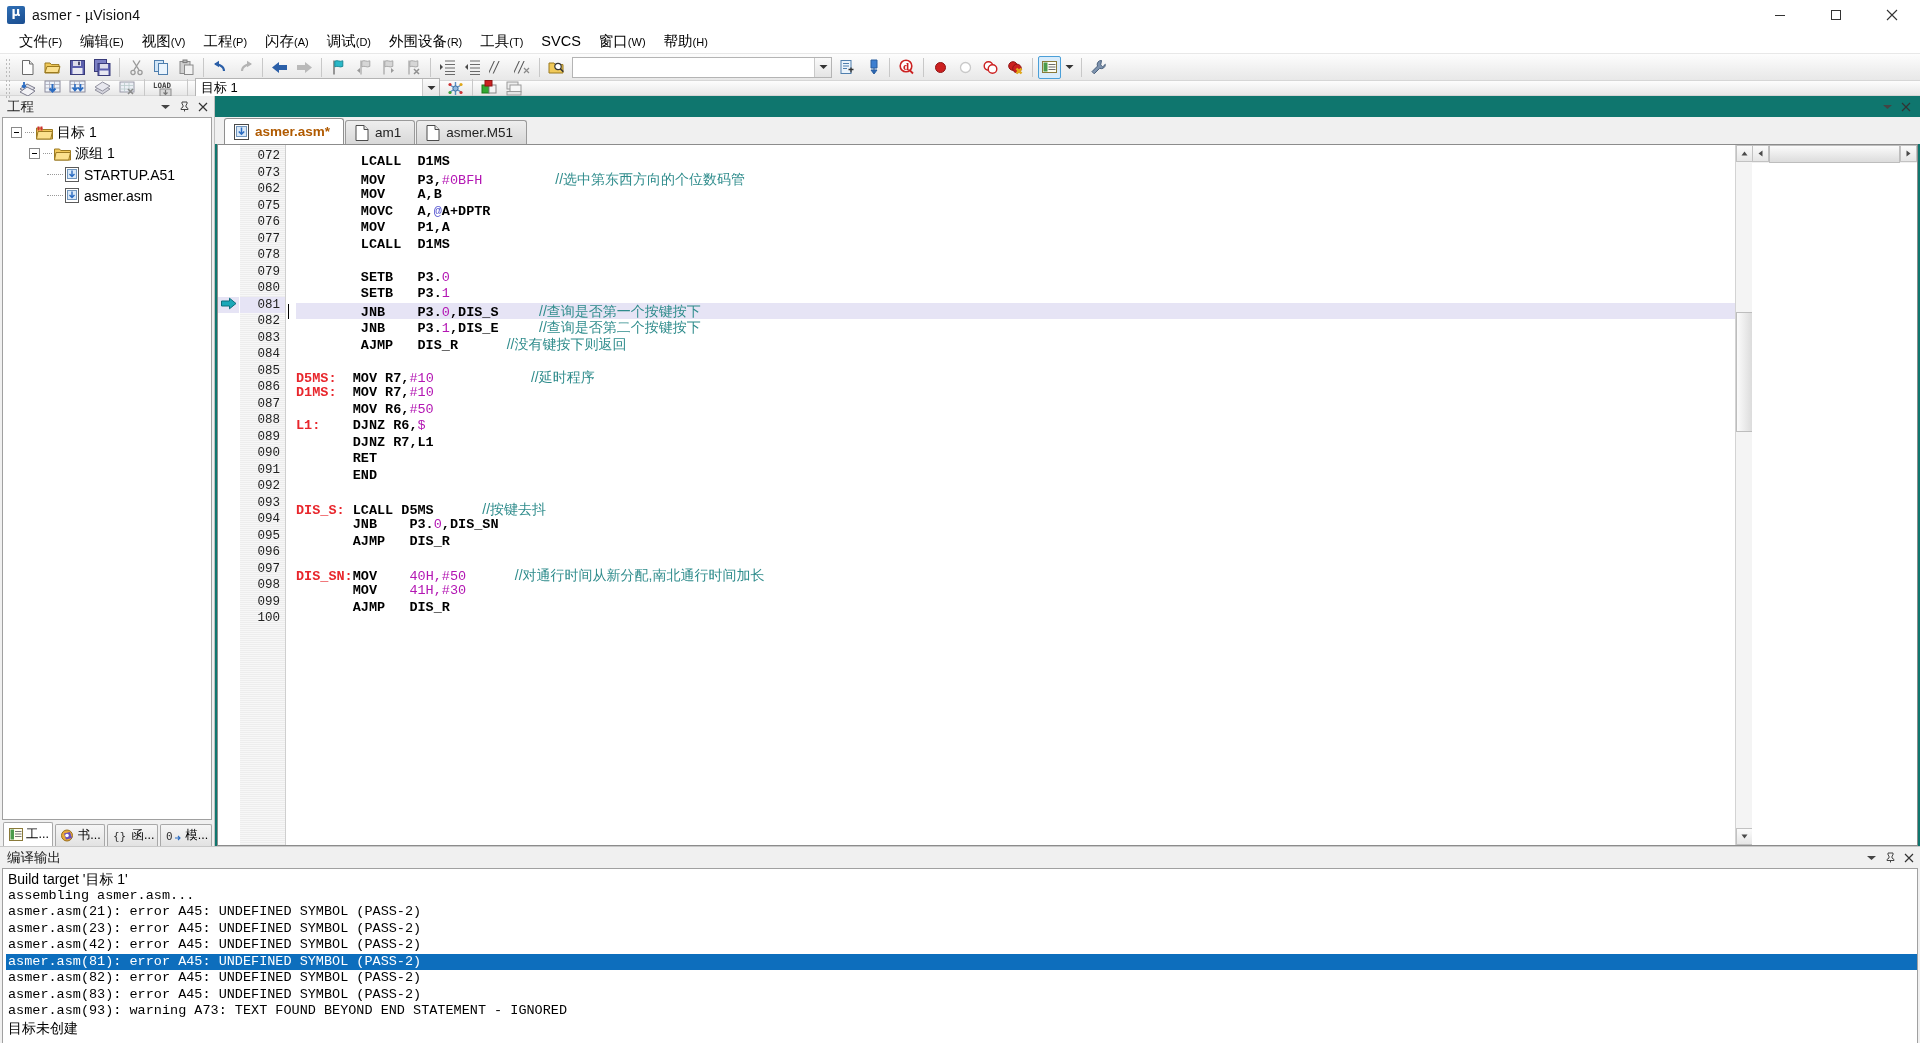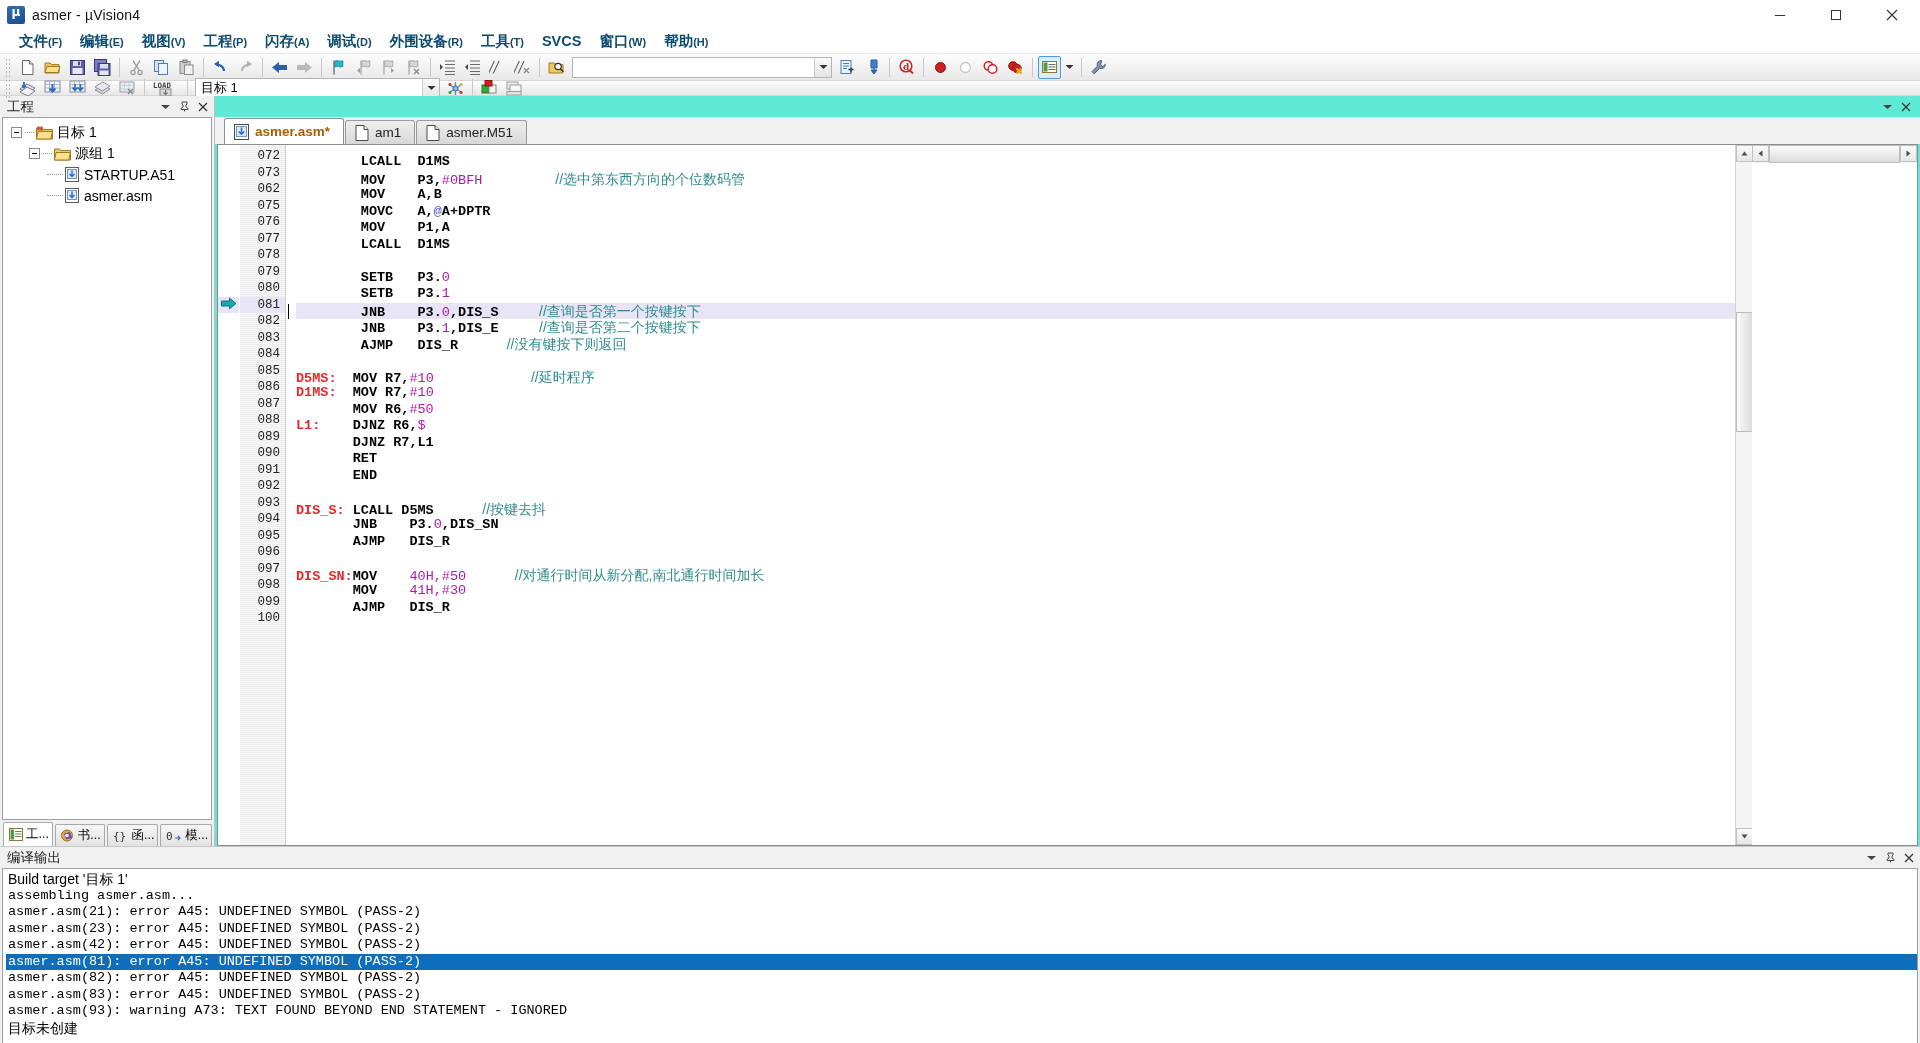--- a/index.html
+++ b/index.html
@@ -51,23 +51,22 @@
     background: #ffffff;
     display: flex;
     align-items: center;
     padding-left: 10px;
     border-bottom: 1px solid #e8e8e8;
     font-size: 14.5px;
   }
   .menu-item {
     padding: 2px 9px;
     white-space: nowrap;
-    color: #0c4a6e;
+    color: #000000;
     line-height: 20px;
-    font-weight: bold;
   }
   .menu-item .mn { font-size: 11px; vertical-align: baseline; }
 
   
   .toolbar {
     background: linear-gradient(#fdfdfd, #f0f0f0 60%, #e8e8e8);
     display: flex; align-items: center;
     border-bottom: 1px solid #d6d6d6;
     padding-left: 2px;
   }
@@ -181,21 +180,21 @@
     border-radius: 2px 2px 0 0;
     white-space: nowrap;
   }
   .ptab.sel { background: #fff; height: 24px; font-weight: normal; }
   .ptab svg { flex: 0 0 auto; }
 
   
   .editor-area {
     flex: 1;
     display: flex; flex-direction: column;
-    background: #5eead4;
+    background: #0f766e;
     min-width: 0;
   }
   .editor-caption {
     height: 21px;
     display: flex; align-items: center; justify-content: flex-end;
     padding-right: 3px;
   }
   .tabstrip {
     height: 27px;
     display: flex; align-items: flex-end;

